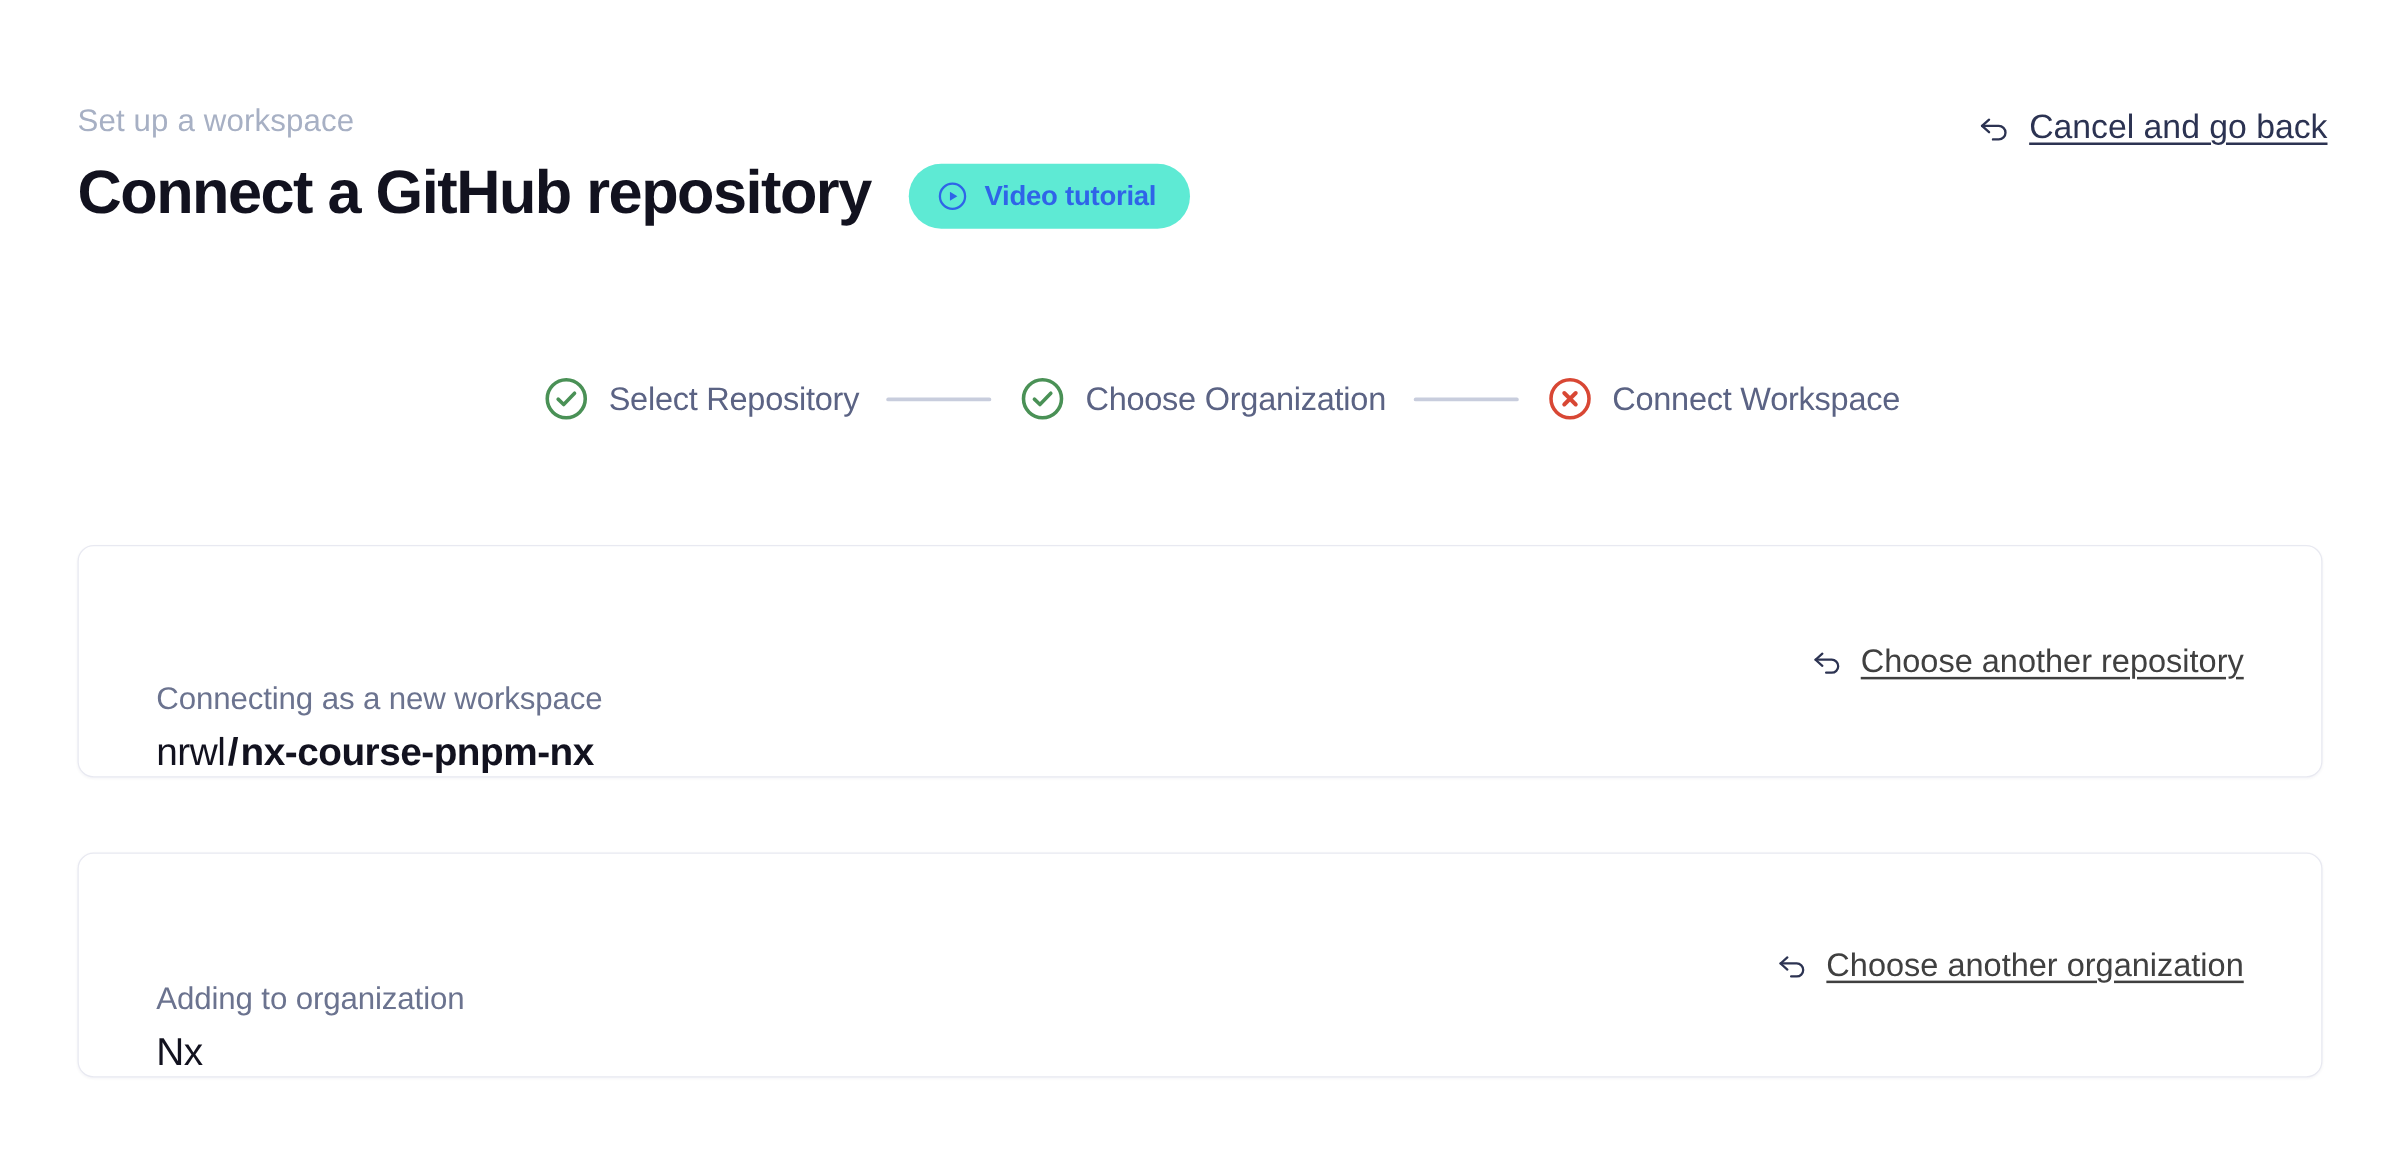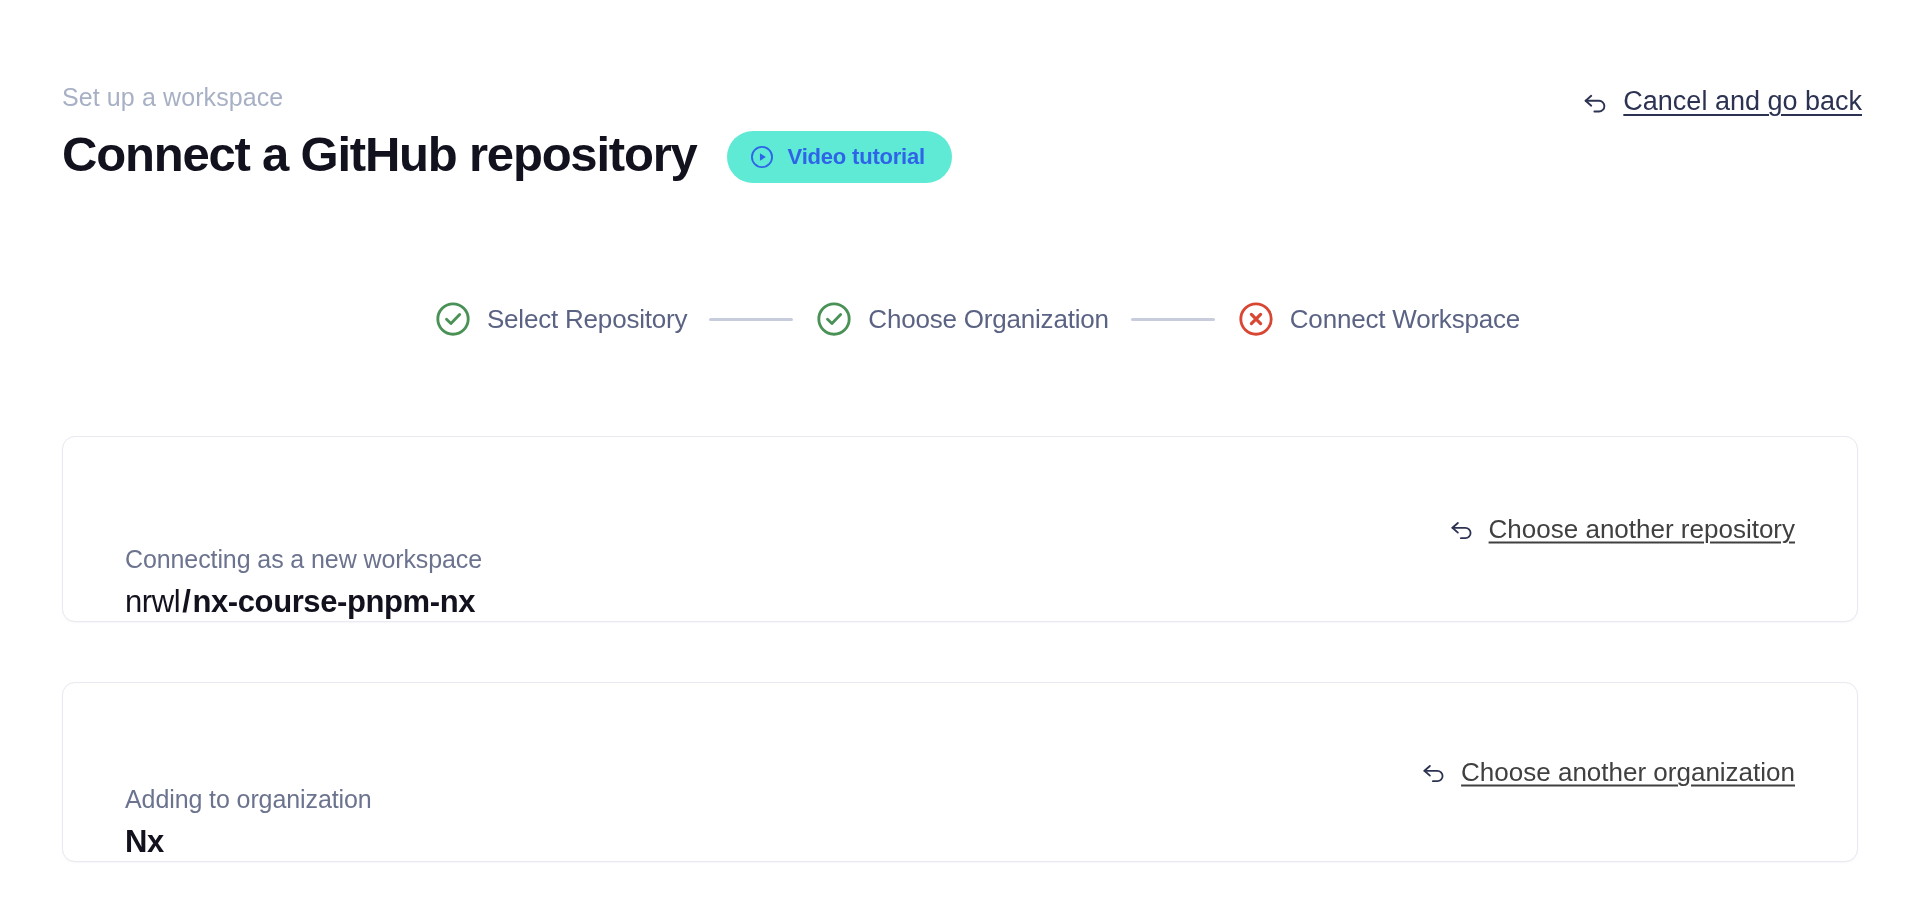--- a/index.html
+++ b/index.html
@@ -172,21 +172,21 @@
     color: #12121f;
     letter-spacing: -0.4px;
     line-height: 38px;
     margin-top: 9px;
     white-space: nowrap;
   }
 
   .card-value .owner { font-weight: 500; }
   .card-value .sep    { font-weight: 600; padding: 0 2px; }
   .card-value .repo   { font-weight: 700; }
-  .card-value.plain   { font-weight: 700; }
+  .card-value.plain   { font-weight: 400; }
 
   .card-action {
     position: absolute;
     right: 62px;
     top: 50%;
     transform: translateY(-50%);
     display: inline-flex;
     align-items: center;
     gap: 13px;
     cursor: pointer;

